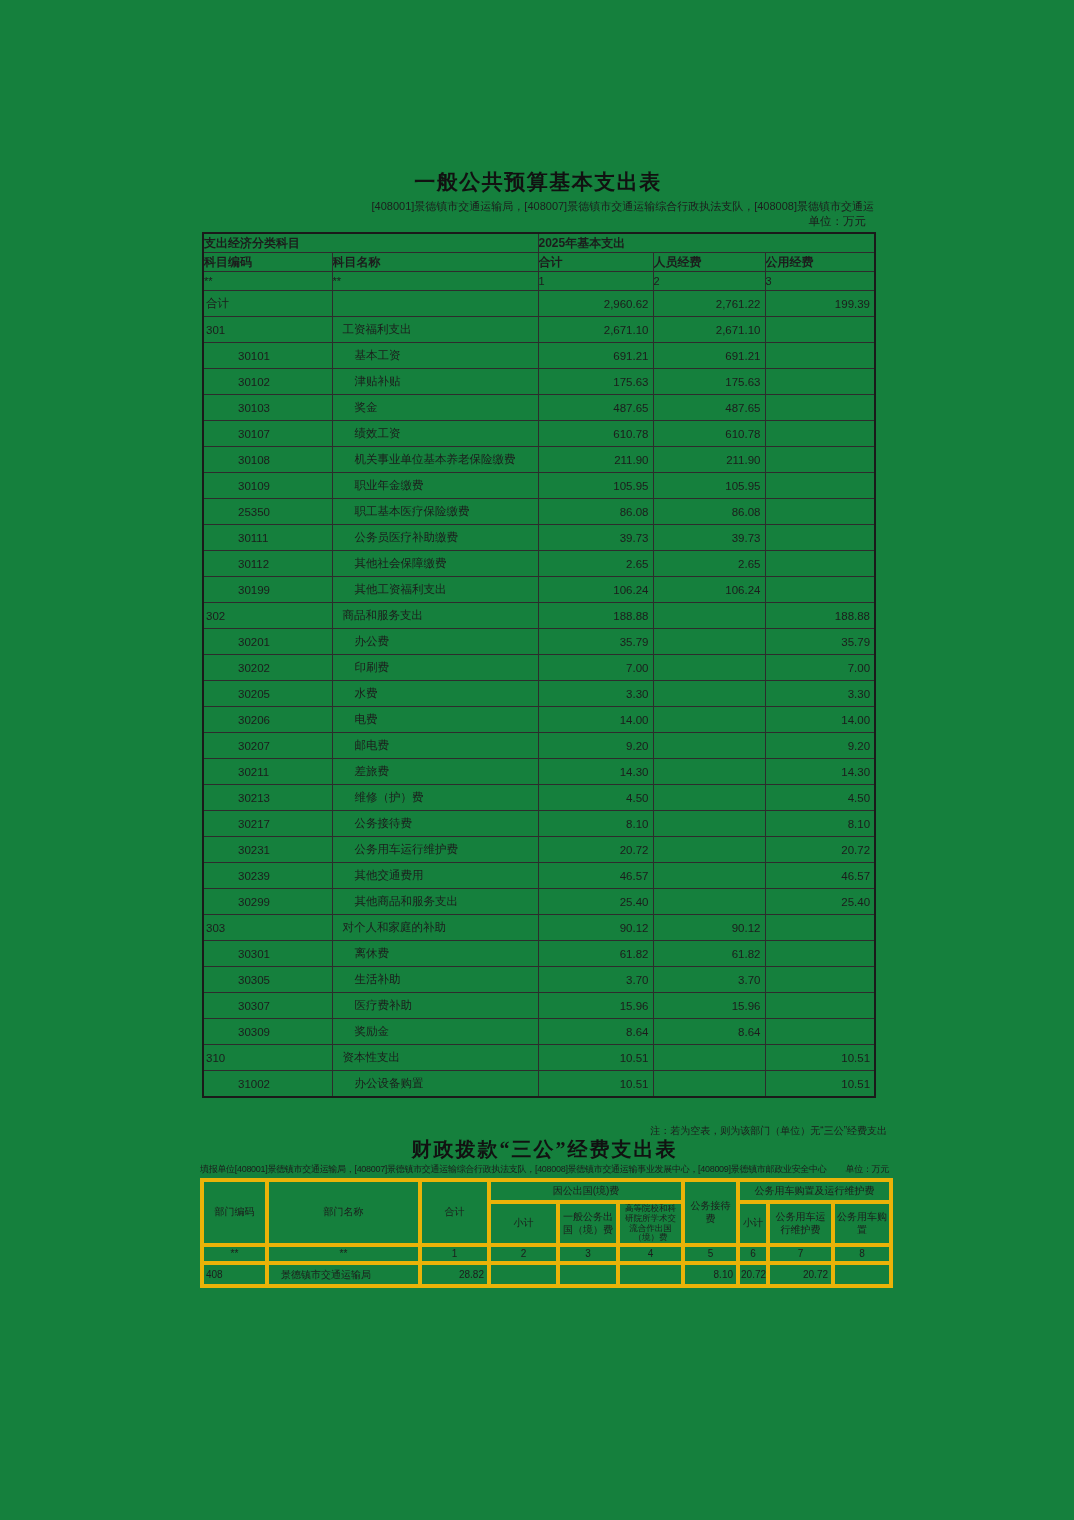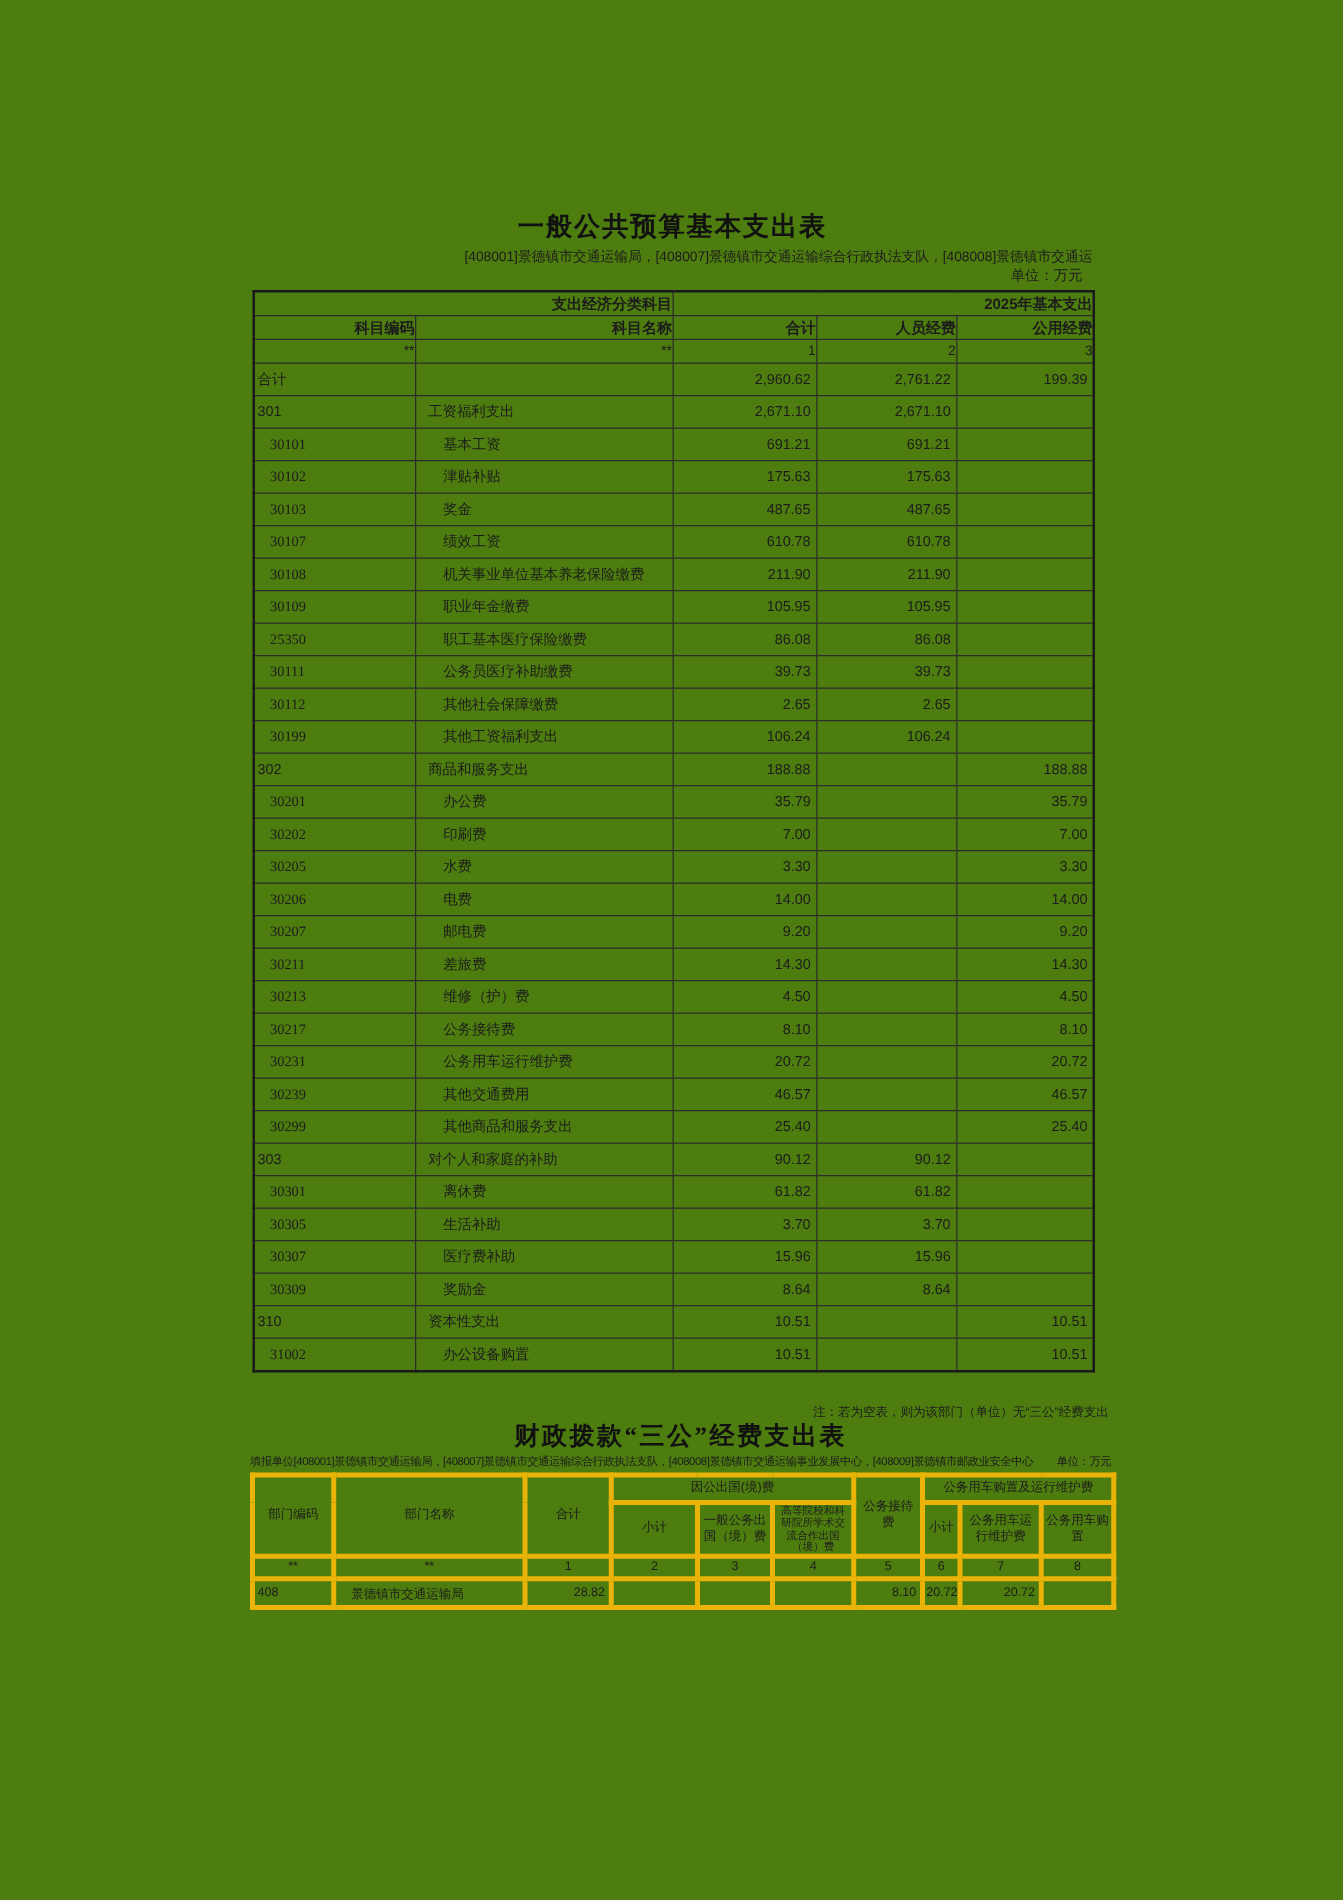--- a/index.html
+++ b/index.html
@@ -1,20 +1,20 @@
 <!DOCTYPE html>
 <html><head>
 <meta charset="utf-8">
 <style>
   html, body { margin: 0; padding: 0; background: #ffffff; }
   .sheet {
     position: relative;
     width: 1074px;
     height: 1520px;
-    background: #4d7c0f;
+    background: #15803d;
     font-family: "Liberation Sans", "DejaVu Sans", sans-serif;
     color: #1c1c1c;
     overflow: hidden;
   }
 
   
   .block1 { position: absolute; left: 202px; top: 170px; width: 672px; }
   .t1-title {
     margin: 0 0 5px 0;
     text-align: center;
@@ -40,28 +40,28 @@
   .t1 { width: 672px; border: 2px solid #1a1a1a; }
   .t1 th, .t1 td {
     border: 1px solid #2c2c2c;
     overflow: hidden;
     white-space: nowrap;
     padding: 0;
   }
   .t1 thead th {
     font-size: 12px;
     font-weight: bold;
-    text-align: right;
+    text-align: left;
     height: 18px;
     line-height: 18px;
   }
   .t1 thead tr.stars th { font-weight: normal; font-size: 11px; height: 17px; }
   .t1 td { font-size: 11.5px; height: 25px; }
   .t1 td.code { text-align: left; padding-left: 2px; }
-  .t1 td.code.indent { padding-left: 12px; font-family: Liberation Serif, serif; }
+  .t1 td.code.indent { padding-left: 34px; }
   .t1 td.name { text-align: left; padding-left: 10px; }
   .t1 td.name.indent { padding-left: 22px; }
   .t1 td.num { text-align: right; padding-right: 4px; }
 
   
   .block2 { position: absolute; left: 200px; top: 1124px; width: 689px; }
   .note {
     text-align: right;
     font-size: 10px;
     line-height: 13px;

